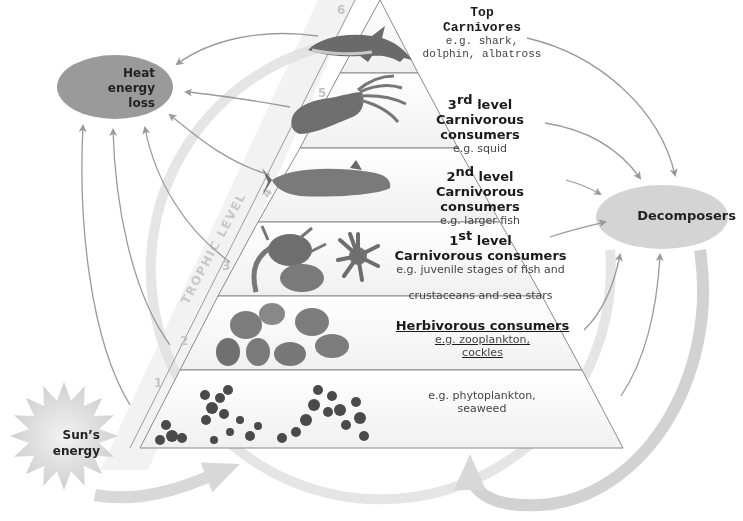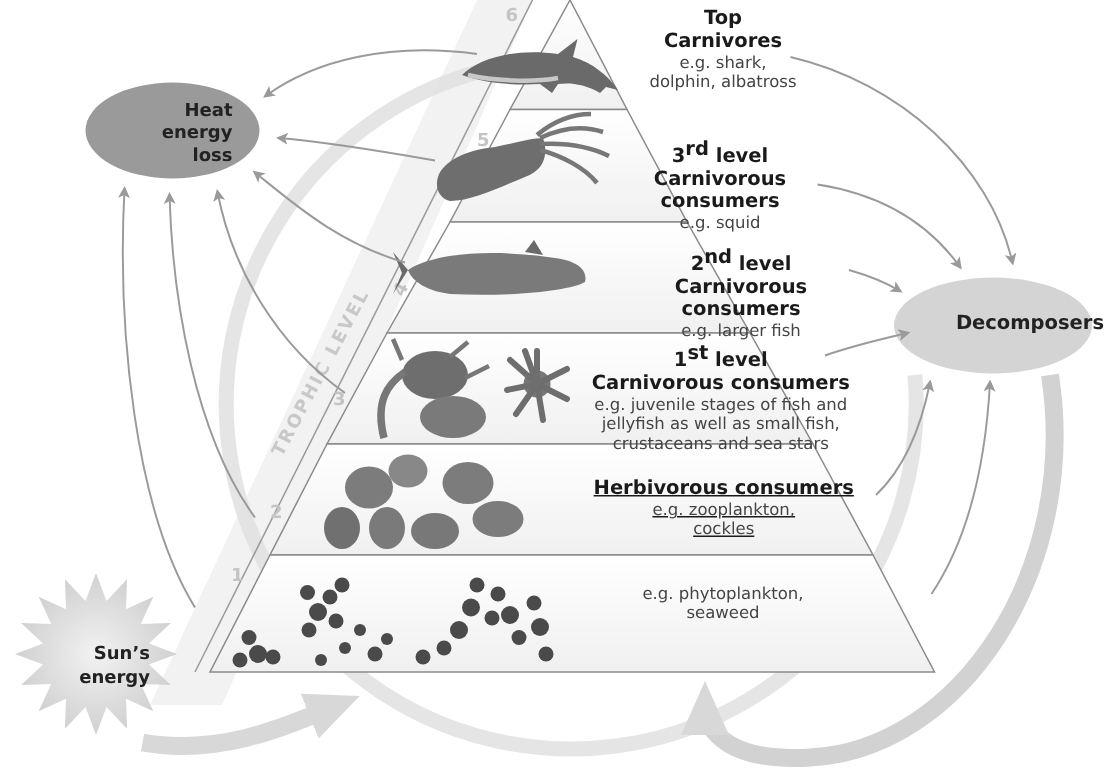--- a/index.html
+++ b/index.html
@@ -146,38 +146,38 @@
     <path d="M566,180 C580,184 590,188 600,194"></path>
     <path d="M550,237 C570,230 588,226 605,222"></path>
     <path d="M584,330 C605,310 615,280 620,255"></path>
     <path d="M621,396 C645,360 657,310 660,255"></path>
   </g>
 
   <path d="M95,495 C150,505 200,480 225,470" fill="none" stroke="#d8d8d8" stroke-width="12" marker-end="url(#bigah)"></path>
   <path d="M700,250 C720,380 640,500 540,505 C490,508 470,490 470,470" fill="none" stroke="#d2d2d2" stroke-width="12" marker-end="url(#bigah)"></path>
 </svg>
 
-<div class="lbl" style="left:420px;top:5px;width:124px;">
+<div class="lbl" style="left:420px;top:5px;width:124px;font-family:Liberation Mono, monospace;">
   <div class="ttl"><span>Top</span><br><span>Carnivores</span></div>
   <div class="ex"><span>e.g. shark,</span><br><span>dolphin, albatross</span></div>
 </div>
 
 <div class="lbl" style="left:395px;top:92px;width:170px;">
   <div class="ttl"><span>3</span><sup>rd</sup><span> level</span><br><span>Carnivorous consumers</span></div>
   <div class="ex">e.g. squid</div>
 </div>
 
-<div class="lbl" style="left:409px;top:164px;width:170px;">
+<div class="lbl" style="left:395px;top:164px;width:170px;">
   <div class="ttl"><span>2</span><sup>nd</sup><span> level</span><br><span>Carnivorous consumers</span></div>
   <div class="ex">e.g. larger fish</div>
 </div>
 
 <div class="lbl" style="left:388px;top:228px;width:185px;">
   <div class="ttl"><span>1</span><sup>st</sup><span> level</span><br><span>Carnivorous consumers</span></div>
-  <div class="ex"><span>e.g. juvenile stages of fish and</span><br><span>jellyfish as well as small fish,</span><br><span>crustaceans and sea stars</span></div>
+  <div class="ex"><span>e.g. juvenile stages of fish and</span><br><br><span>crustaceans and sea stars</span></div>
 </div>
 
 <div class="lbl" style="left:395px;top:318px;width:175px;text-decoration:underline;">
   <div class="ttl">Herbivorous consumers</div>
   <div class="ex"><span>e.g. zooplankton,</span><br><span>cockles</span></div>
 </div>
 
 <div class="lbl" style="left:402px;top:389px;width:160px;">
   <div class="ex"><span>e.g. phytoplankton,</span><br><span>seaweed</span></div>
 </div>

